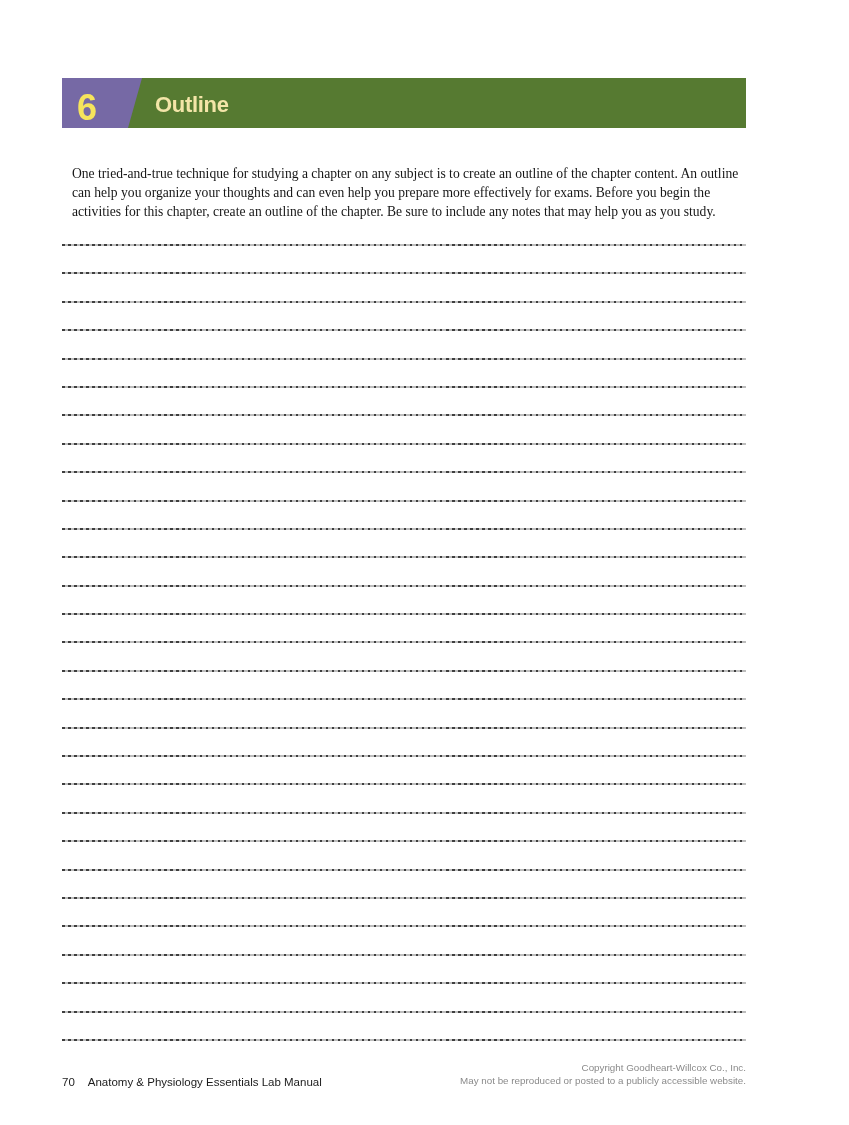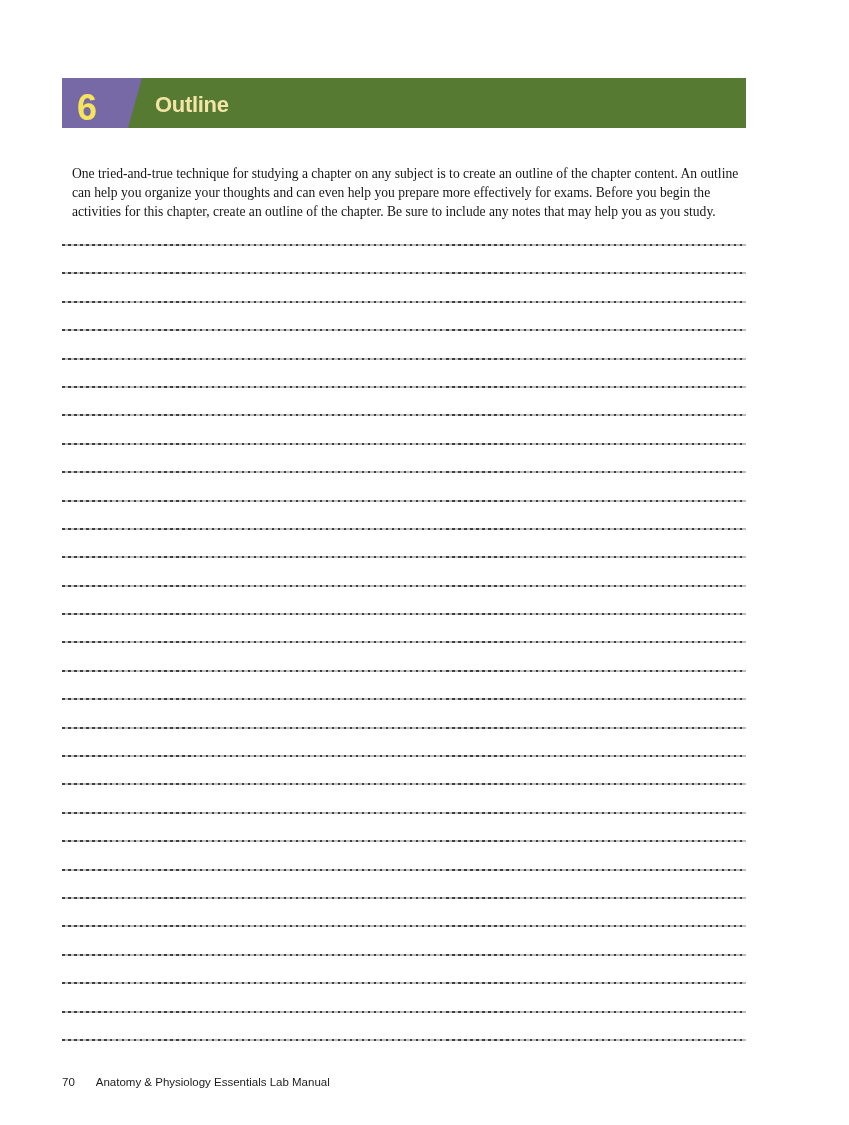--- a/index.html
+++ b/index.html
@@ -81,21 +81,21 @@
   
   .footer-left {
     position: absolute;
     left: 62px;
     top: 1076px;
     font-family: "Liberation Sans", sans-serif;
     font-size: 11.5px;
     color: #1c1c1c;
     white-space: nowrap;
   }
-  .footer-page-number { margin-right: 21px; }
+  .footer-page-number { margin-right: 13px; }
   .footer-right {
     position: absolute;
     right: 103px;
     top: 1061px;
     text-align: right;
     font-family: "Liberation Sans", sans-serif;
     font-size: 9.8px;
     line-height: 13px;
     color: #8a8a8a;
     white-space: nowrap;
@@ -143,14 +143,18 @@
       <div class="writing-line"></div>
       <div class="writing-line"></div>
       <div class="writing-line"></div>
       <div class="writing-line"></div>
     </div>
 
   <div class="footer-left">
     <span class="footer-page-number">70</span><span>Anatomy &amp; Physiology Essentials Lab Manual</span>
   </div>
 
+  <div class="footer-right">
+    <div>Copyright Goodheart-Willcox Co., Inc.</div>
+    <div>May not be reproduced or posted to a publicly accessible website.</div>
+  </div>
 
 </div>
 
 </body></html>

